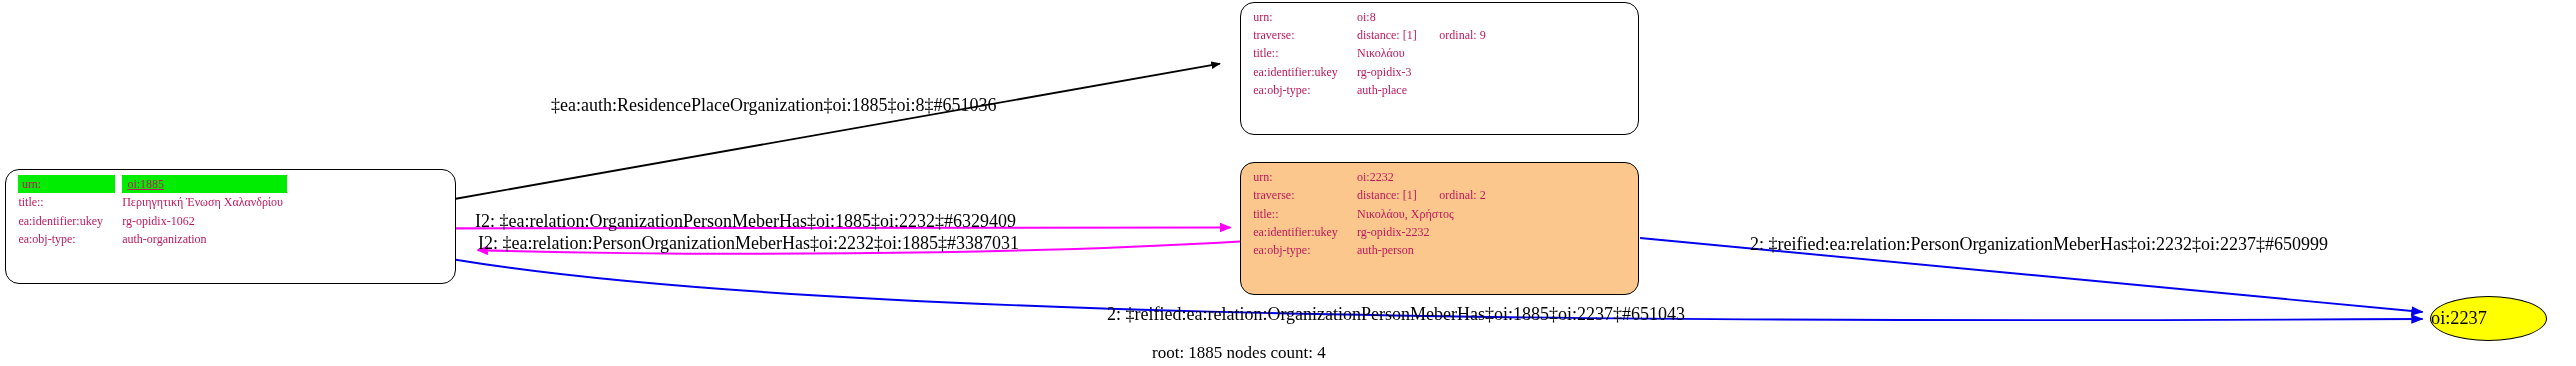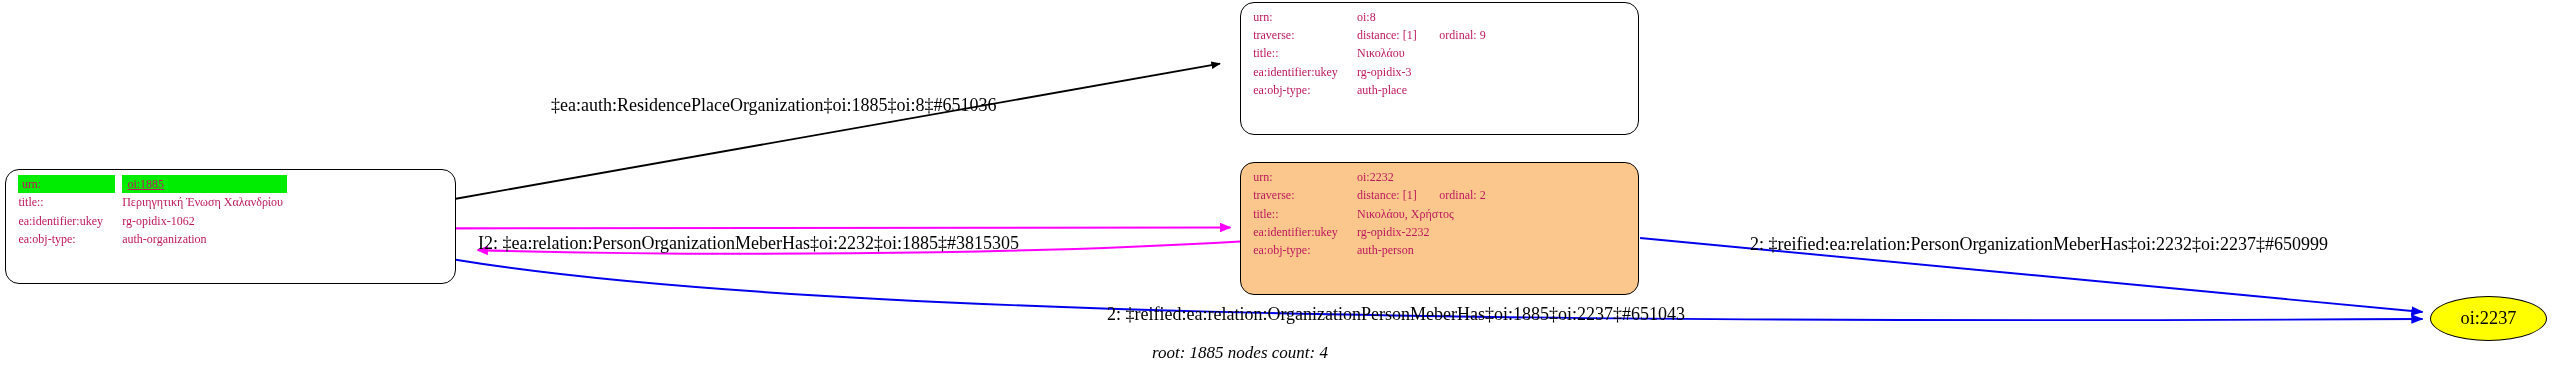--- a/index.html
+++ b/index.html
@@ -76,21 +76,21 @@
 
   
   .ellipse-node {
     position: absolute;
     box-sizing: border-box;
     border: 1.6px solid #000000;
     border-radius: 50%;
     background: #ffff00;
     display: flex;
     align-items: center;
-    justify-content: center;
+    justify-content: flex-start;
     font-size: 18.3px;
     color: #000000;
   }
 
   
   .edge-label {
     position: absolute;
     font-size: 18px;
     line-height: 1.05;
     color: #000000;
@@ -230,23 +230,24 @@
     </tbody>
       </table>
   </div>
 
   <div class="ellipse-node" style="left:2430px; top:296px; width:117px; height:45px;">
     <span>oi:2237</span>
   </div>
 
   <div class="edge-label" style="left:551px; top:96px;">‡ea:auth:ResidencePlaceOrganization‡oi:1885‡oi:8‡#651036</div>
 
-
-  <div class="edge-label" style="left:478px; top:234px;">I2: ‡ea:relation:PersonOrganizationMeberHas‡oi:2232‡oi:1885‡#3815305</div>
+  <div class="edge-label" style="left:475px; top:212px;">I2: ‡ea:relation:OrganizationPersonMeberHas‡oi:1885‡oi:2232‡#6329409</div>
+
+  <div class="edge-label" style="left:478px; top:234px;">I2: ‡ea:relation:PersonOrganizationMeberHas‡oi:2232‡oi:1885‡#3387031</div>
 
   <div class="edge-label" style="left:1750px; top:235px;">2: ‡reified:ea:relation:PersonOrganizationMeberHas‡oi:2232‡oi:2237‡#650999</div>
 
   <div class="edge-label" style="left:1107px; top:305px;">2: ‡reified:ea:relation:OrganizationPersonMeberHas‡oi:1885‡oi:2237‡#651043</div>
 
-  <div class="footer-label" style="left:1152px; top:343px;font-style:italic;">root: 1885 nodes count: 4</div>
+  <div class="footer-label" style="left:1152px; top:343px;">root: 1885 nodes count: 4</div>
 
 </div>
 
 
 </body></html>

